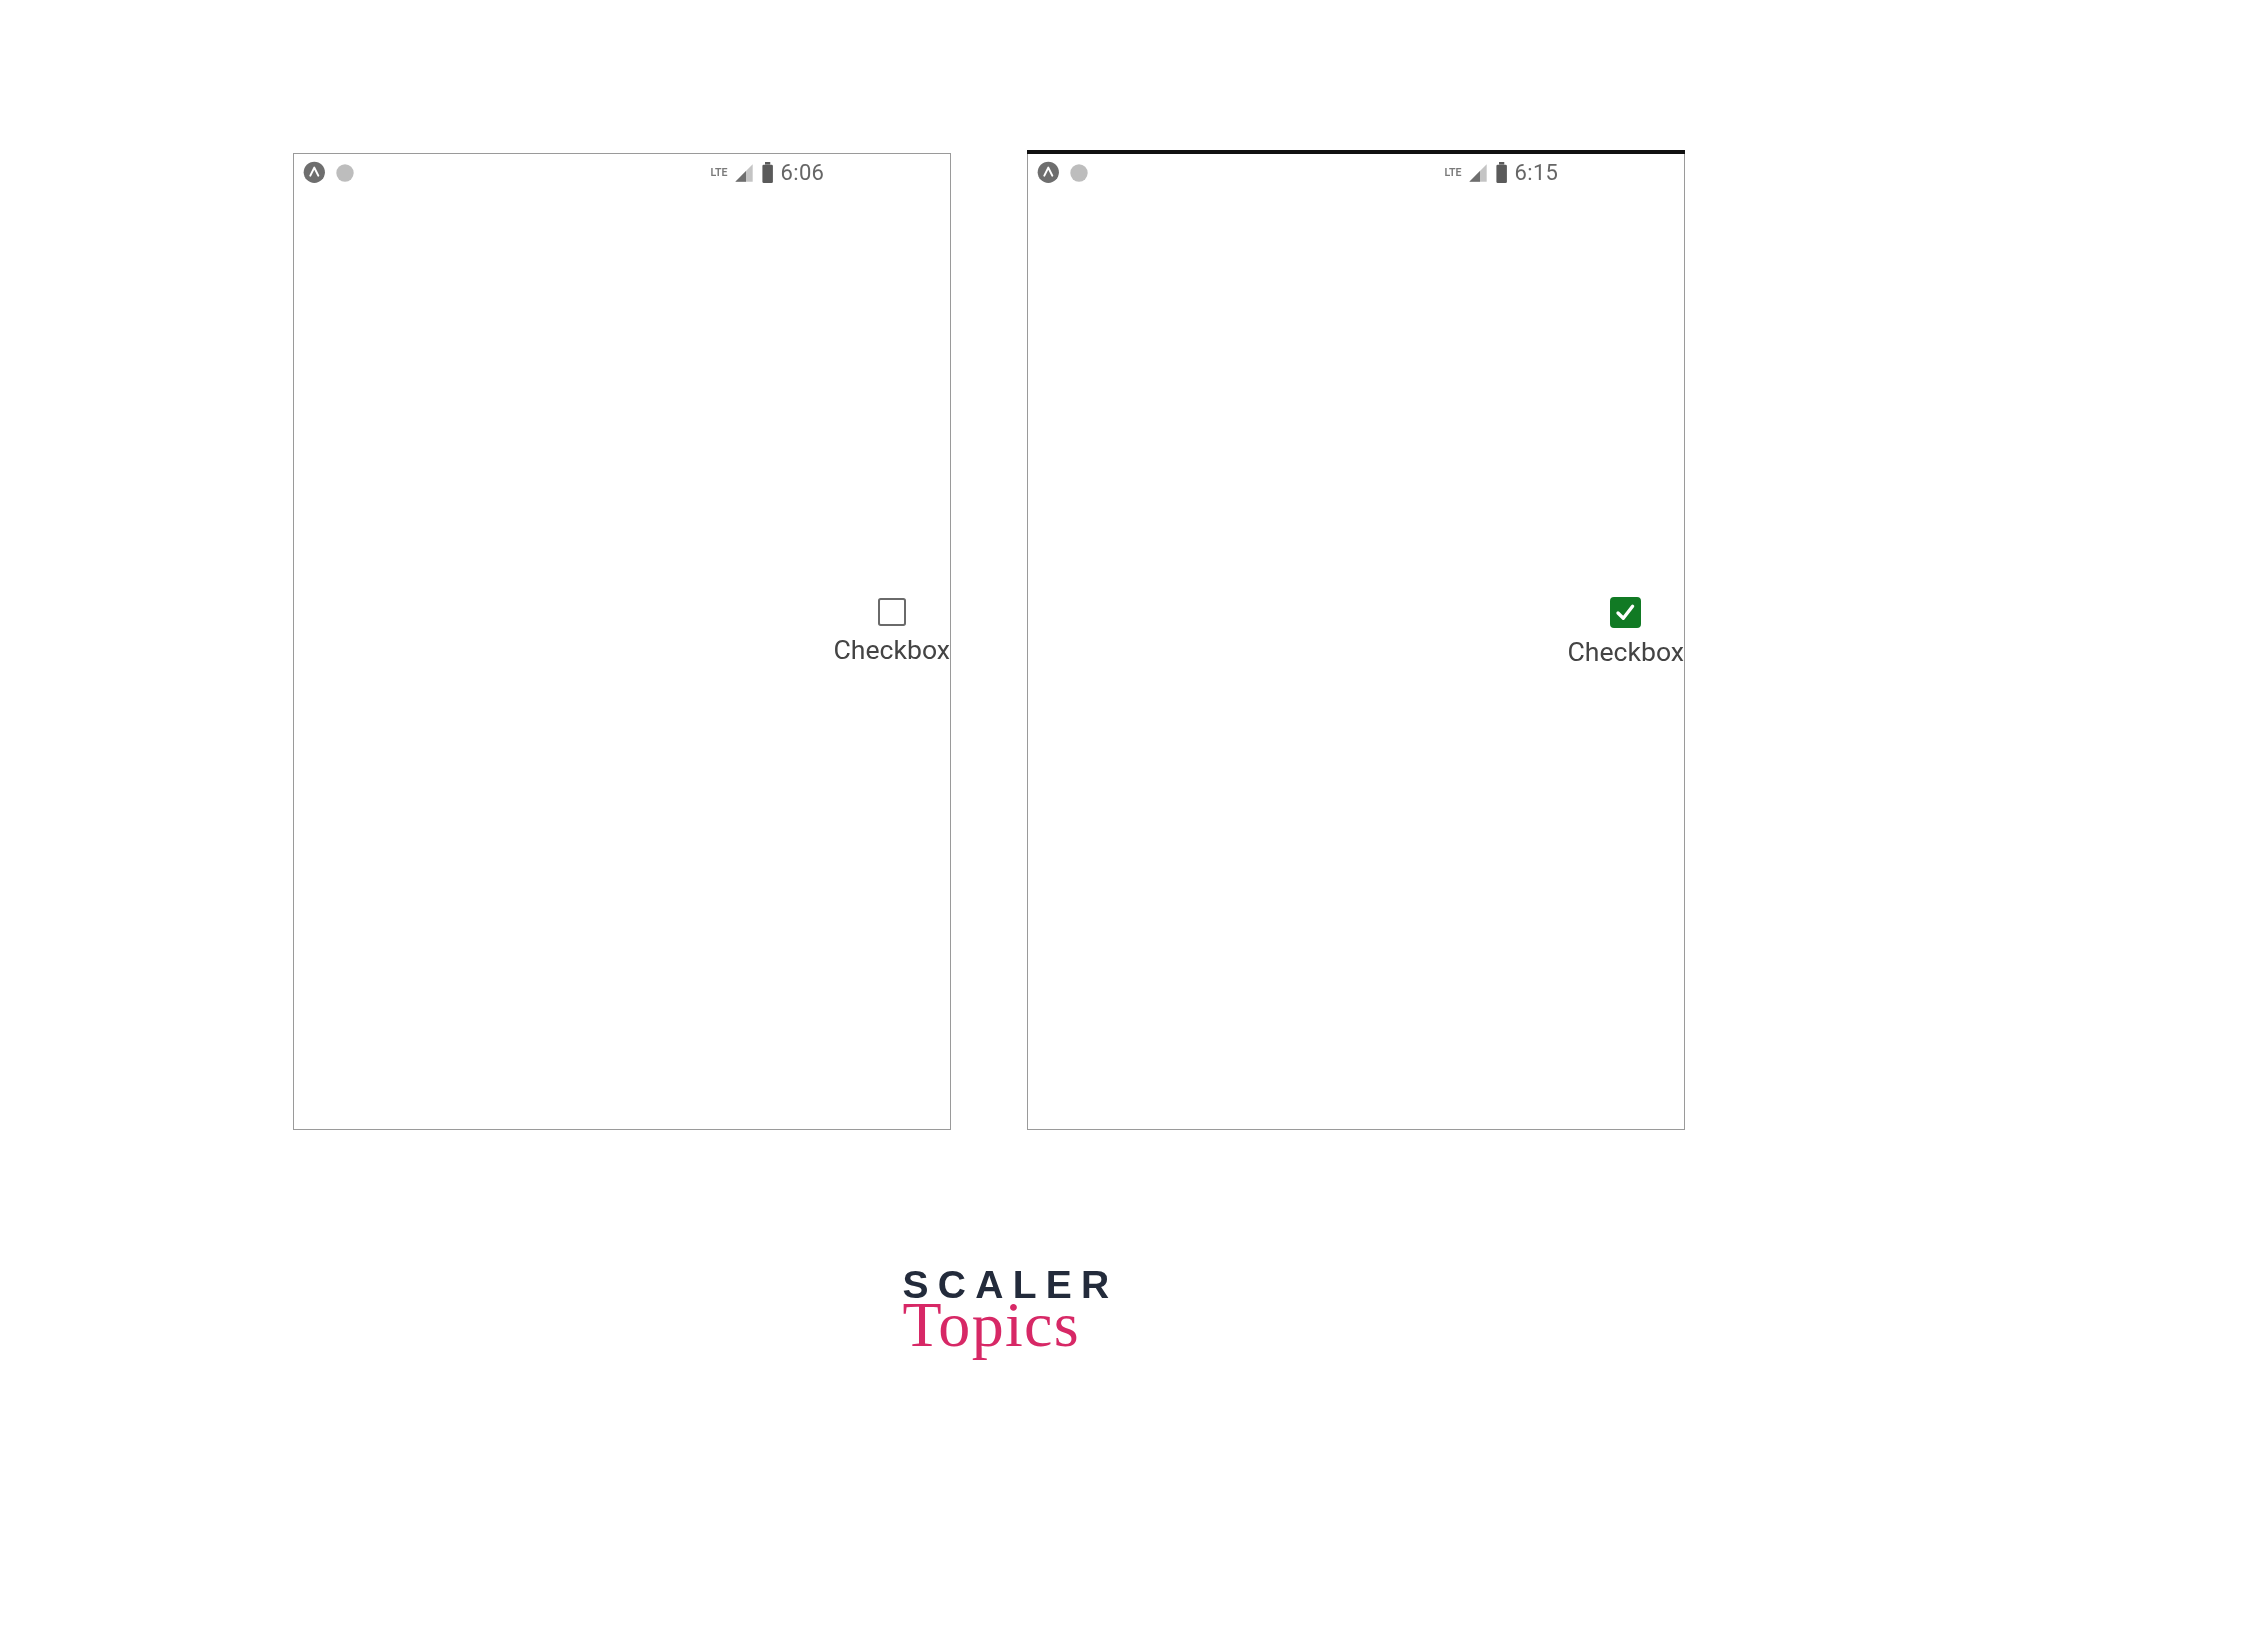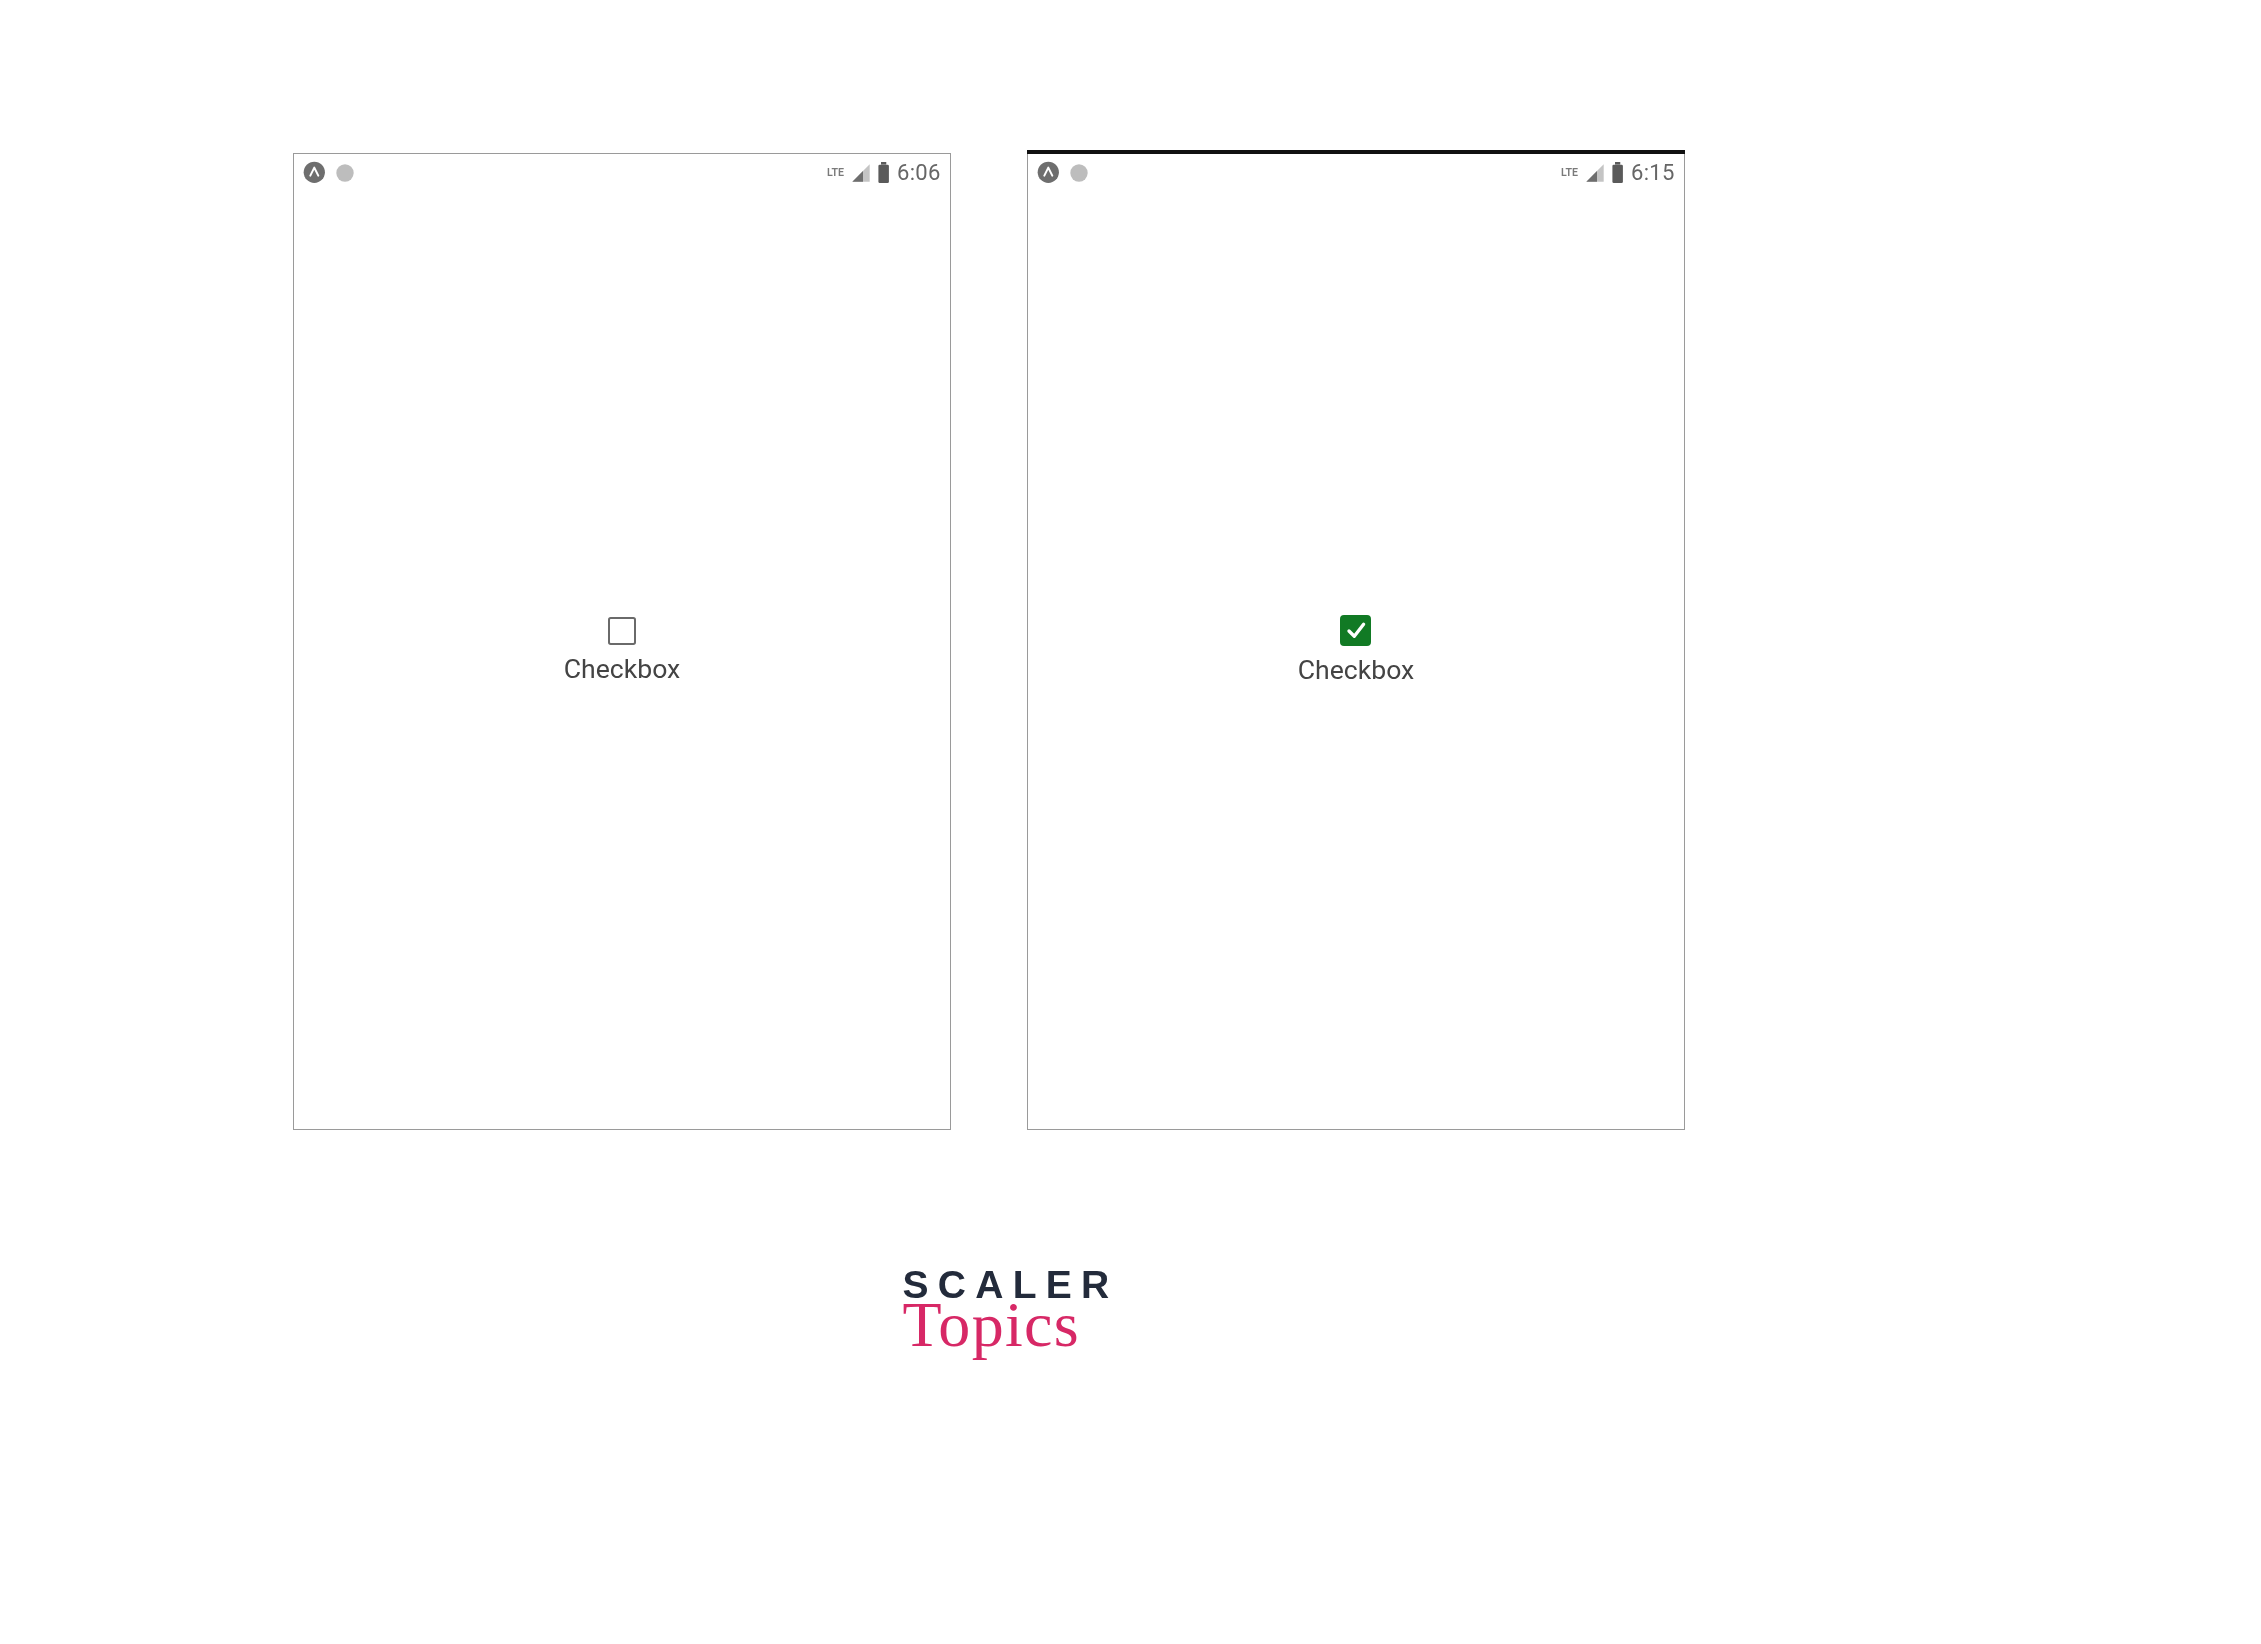--- a/index.html
+++ b/index.html
@@ -16,21 +16,20 @@
     left: 293px;
     display: flex;
     gap: 76px;
   }
   .phone {
     width: 658px;
     height: 977px;
     border: 1.3px solid #9a9a9a;
     background: #ffffff;
     display: flex;
-    flex-direction: column;
     position: relative;
   }
   .phone.right-phone::before{
     content:"";
     position:absolute;
     top:-4px; left:-1.3px; right:-1.3px;
     height:4px;
     background:#111;
   }
   .statusbar {

